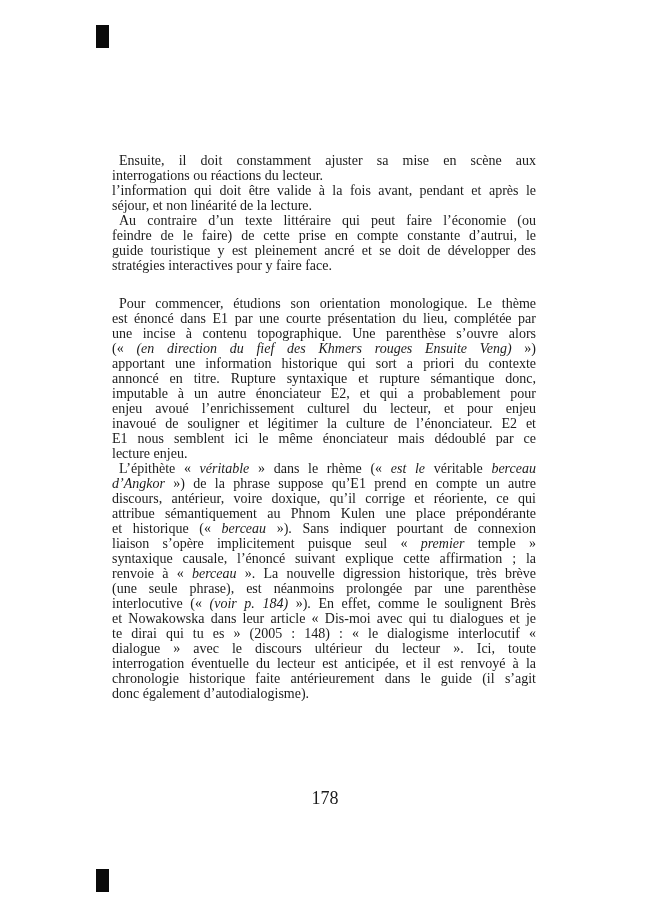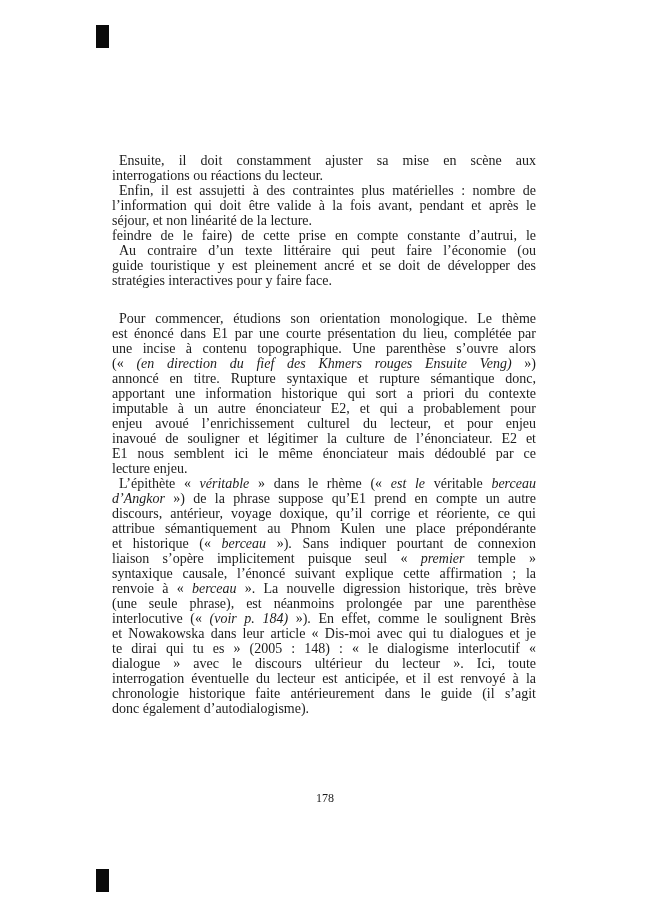--- a/index.html
+++ b/index.html
@@ -44,21 +44,21 @@
   }
   .line.indent { text-indent: 7px; }
   .it { font-style: italic; }
   .rm { font-style: normal; }
   .page-number {
     position: absolute;
     left: 0;
     top: 791px;
     width: 650px;
     text-align: center;
-    font-size: 12px;
+    font-size: 18px;
     line-height: 15px;
   }
   .scan-mark {
     position: absolute;
     width: 13px;
     height: 23px;
     background: #0a0a0a;
   }
   .scan-mark.top { left: 96px; top: 25px; }
   .scan-mark.bottom { left: 96px; top: 869px; }
@@ -67,47 +67,46 @@
 <body>
 
 <div class="page">
   <div class="scan-mark top"></div>
   <div class="text-block">
       <div class="para">
         <div class="line indent"><span class="rm">Ensuite, il doit constamment ajuster sa mise en scène aux</span></div>
         <div class="line endline"><span class="rm">interrogations ou réactions du lecteur.</span></div>
       </div>
       <div class="para">
-        <div class="line indent"><span class="rm">Enfin, il est assujetti à des contraintes plus matérielles : nombre de</span></div>
         <div class="line"><span class="rm">l’information qui doit être valide à la fois avant, pendant et après le</span></div>
         <div class="line endline"><span class="rm">séjour, et non linéarité de la lecture.</span></div>
       </div>
       <div class="para">
+        <div class="line indent"><span class="rm">Au contraire d’un texte littéraire qui peut faire l’économie (ou</span></div>
         <div class="line"><span class="rm">feindre de le faire) de cette prise en compte constante d’autrui, le</span></div>
-        <div class="line indent"><span class="rm">Au contraire d’un texte littéraire qui peut faire l’économie (ou</span></div>
         <div class="line"><span class="rm">guide touristique y est pleinement ancré et se doit de développer des</span></div>
         <div class="line endline"><span class="rm">stratégies interactives pour y faire face.</span></div>
       </div>
       <div class="para space-before">
         <div class="line indent"><span class="rm">Pour commencer, étudions son orientation monologique. Le thème</span></div>
         <div class="line"><span class="rm">est énoncé dans E1 par une courte présentation du lieu, complétée par</span></div>
         <div class="line"><span class="rm">une incise à contenu topographique. Une parenthèse s’ouvre alors</span></div>
         <div class="line"><span class="rm">(« </span><span class="it">(en direction du fief des Khmers rouges Ensuite Veng)</span><span class="rm"> »)</span></div>
+        <div class="line"><span class="rm">apportant une information historique qui sort a priori du contexte</span></div>
         <div class="line"><span class="rm">annoncé en titre. Rupture syntaxique et rupture sémantique donc,</span></div>
-        <div class="line"><span class="rm">apportant une information historique qui sort a priori du contexte</span></div>
         <div class="line"><span class="rm">imputable à un autre énonciateur E2, et qui a probablement pour</span></div>
         <div class="line"><span class="rm">enjeu avoué l’enrichissement culturel du lecteur, et pour enjeu</span></div>
         <div class="line"><span class="rm">inavoué de souligner et légitimer la culture de l’énonciateur. E2 et</span></div>
         <div class="line"><span class="rm">E1 nous semblent ici le même énonciateur mais dédoublé par ce</span></div>
         <div class="line endline"><span class="rm">lecture enjeu.</span></div>
       </div>
       <div class="para">
         <div class="line indent"><span class="rm">L’épithète « </span><span class="it">véritable</span><span class="rm"> » dans le rhème (« </span><span class="it">est le</span><span class="rm"> véritable </span><span class="it">berceau</span></div>
         <div class="line"><span class="it">d’Angkor</span><span class="rm"> ») de la phrase suppose qu’E1 prend en compte un autre</span></div>
-        <div class="line"><span class="rm">discours, antérieur, voyage doxique, qu’il corrige et réoriente, ce qui</span></div>
+        <div class="line"><span class="rm">discours, antérieur, voire doxique, qu’il corrige et réoriente, ce qui</span></div>
         <div class="line"><span class="rm">attribue sémantiquement au Phnom Kulen une place prépondérante</span></div>
         <div class="line"><span class="rm">et historique (« </span><span class="it">berceau</span><span class="rm"> »). Sans indiquer pourtant de connexion</span></div>
         <div class="line"><span class="rm">liaison s’opère implicitement puisque seul « </span><span class="it">premier</span><span class="rm"> temple »</span></div>
         <div class="line"><span class="rm">syntaxique causale, l’énoncé suivant explique cette affirmation ; la</span></div>
         <div class="line"><span class="rm">renvoie à « </span><span class="it">berceau</span><span class="rm"> ». La nouvelle digression historique, très brève</span></div>
         <div class="line"><span class="rm">(une seule phrase), est néanmoins prolongée par une parenthèse</span></div>
         <div class="line"><span class="rm">interlocutive (« </span><span class="it">(voir p. 184)</span><span class="rm"> »). En effet, comme le soulignent Brès</span></div>
         <div class="line"><span class="rm">et Nowakowska dans leur article « Dis-moi avec qui tu dialogues et je</span></div>
         <div class="line"><span class="rm">te dirai qui tu es » (2005 : 148) : « le dialogisme interlocutif «</span></div>
         <div class="line"><span class="rm">dialogue » avec le discours ultérieur du lecteur ». Ici, toute</span></div>

